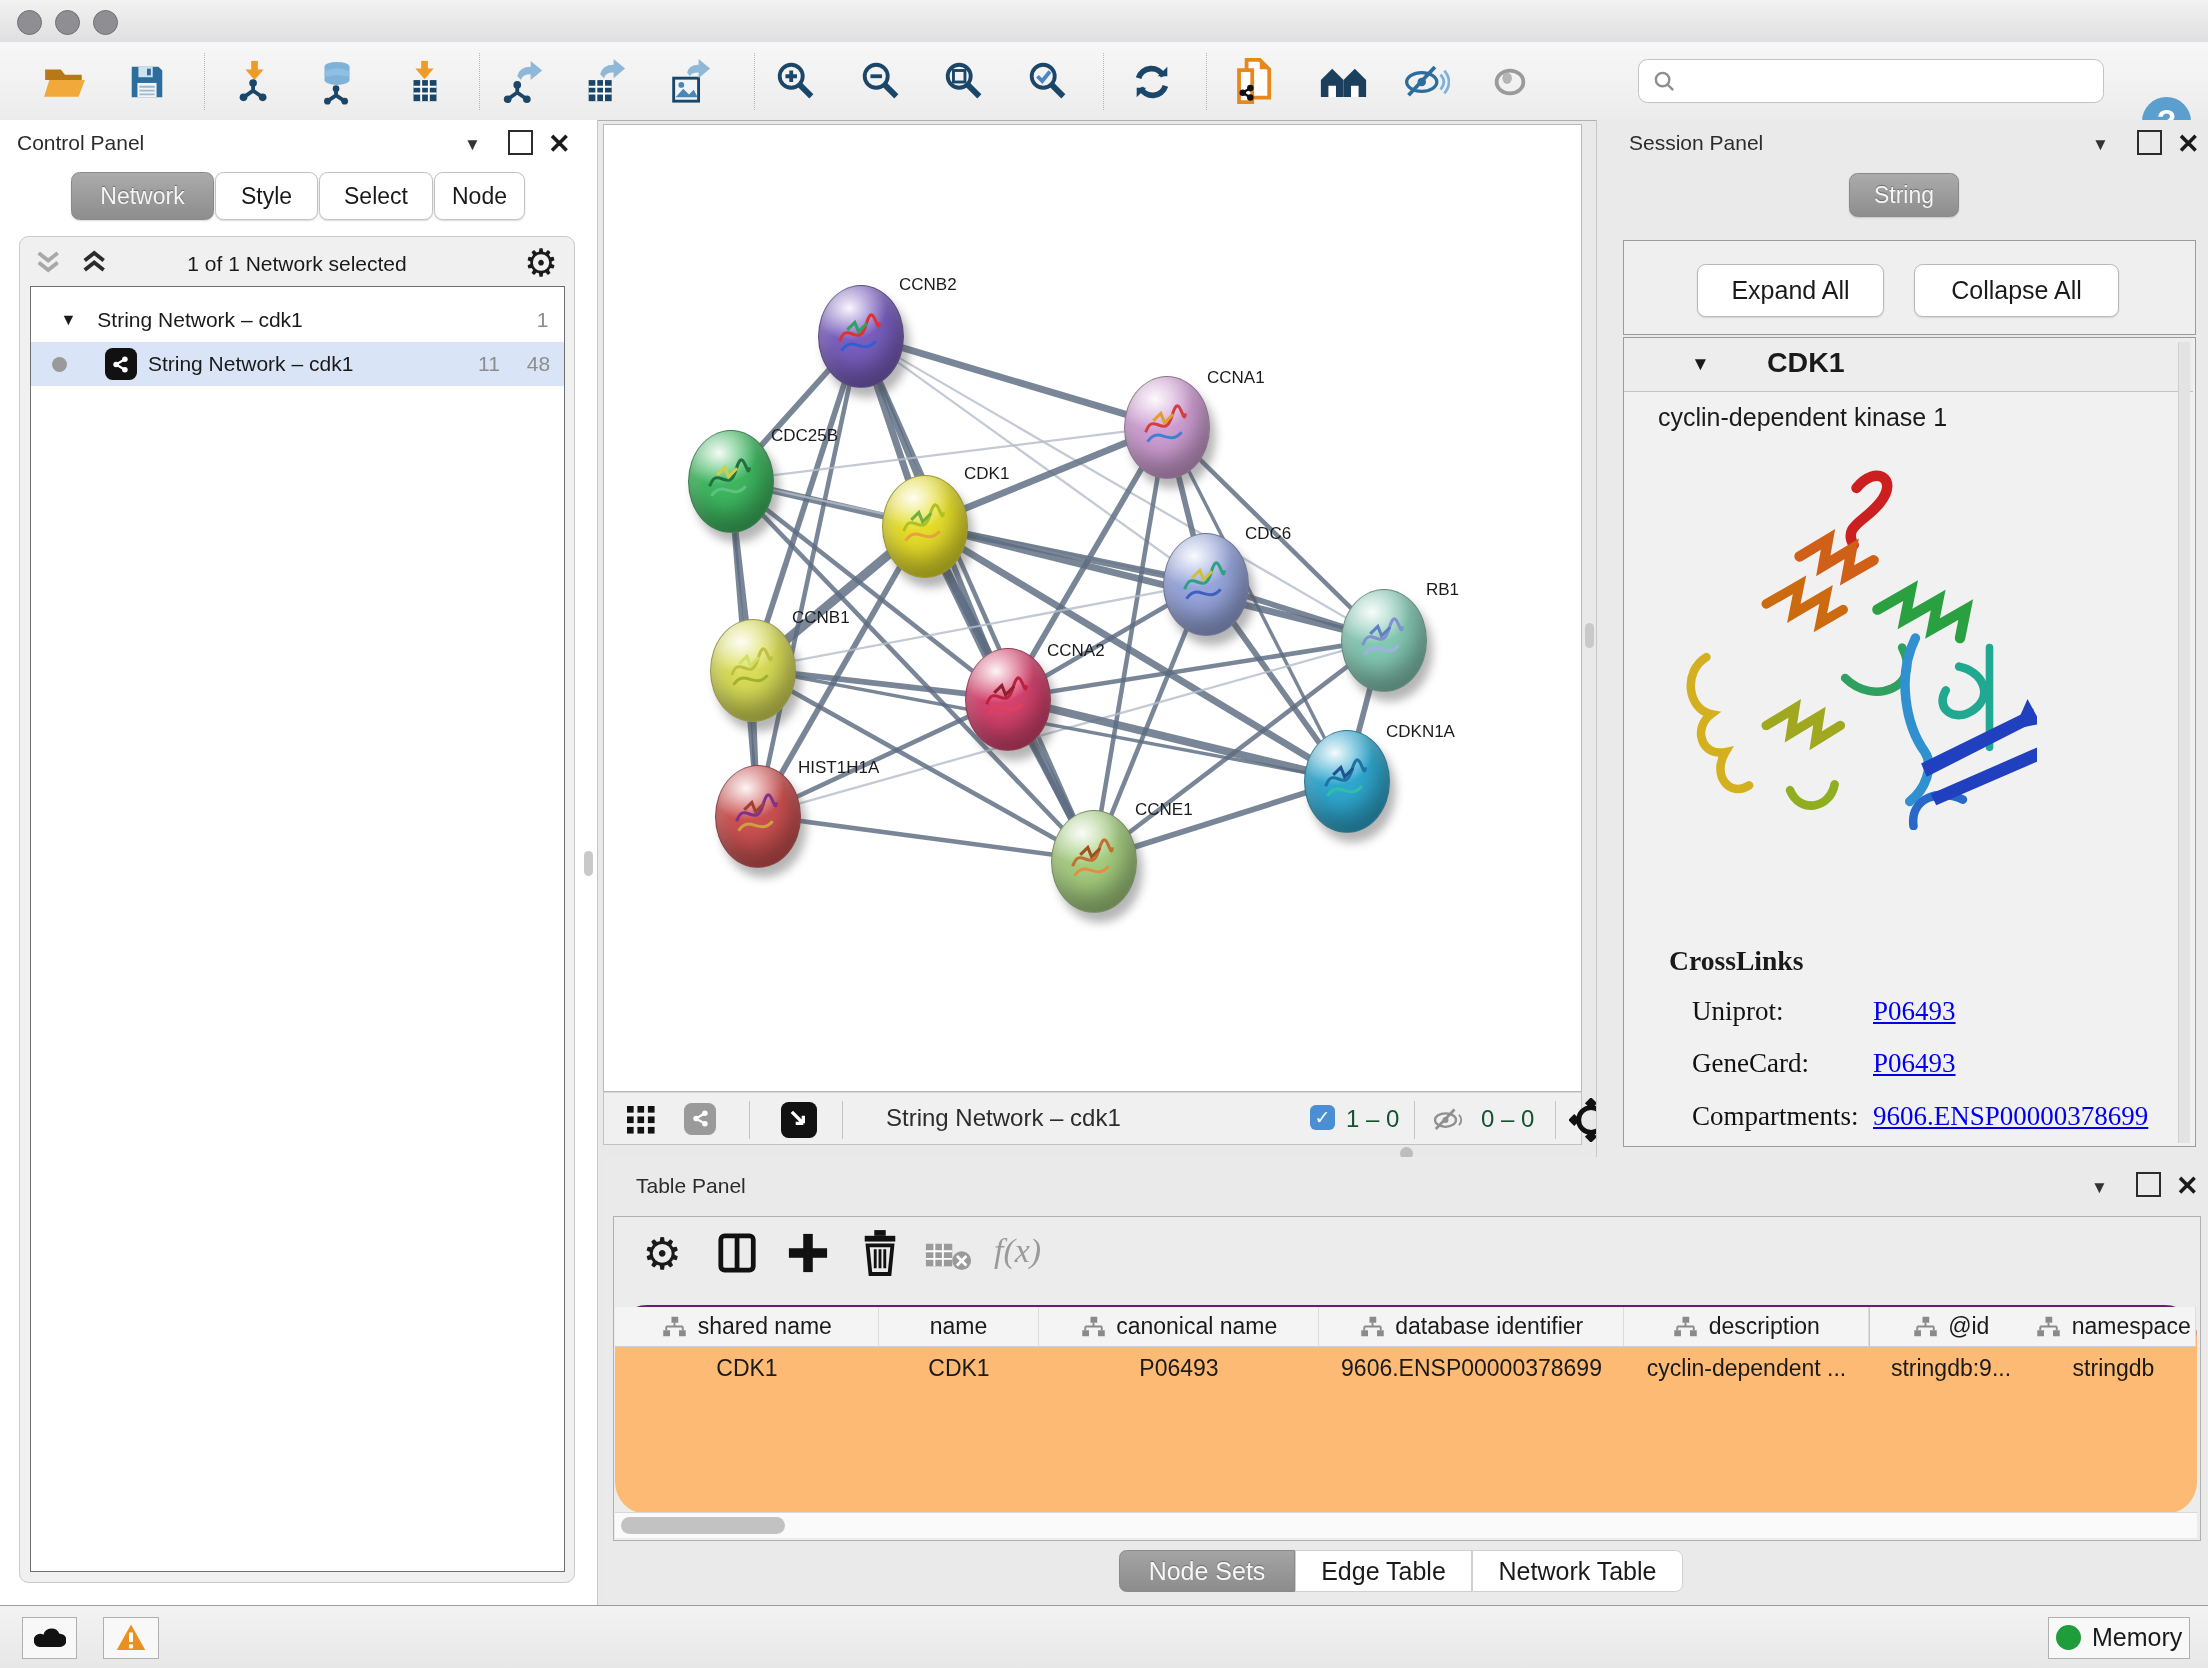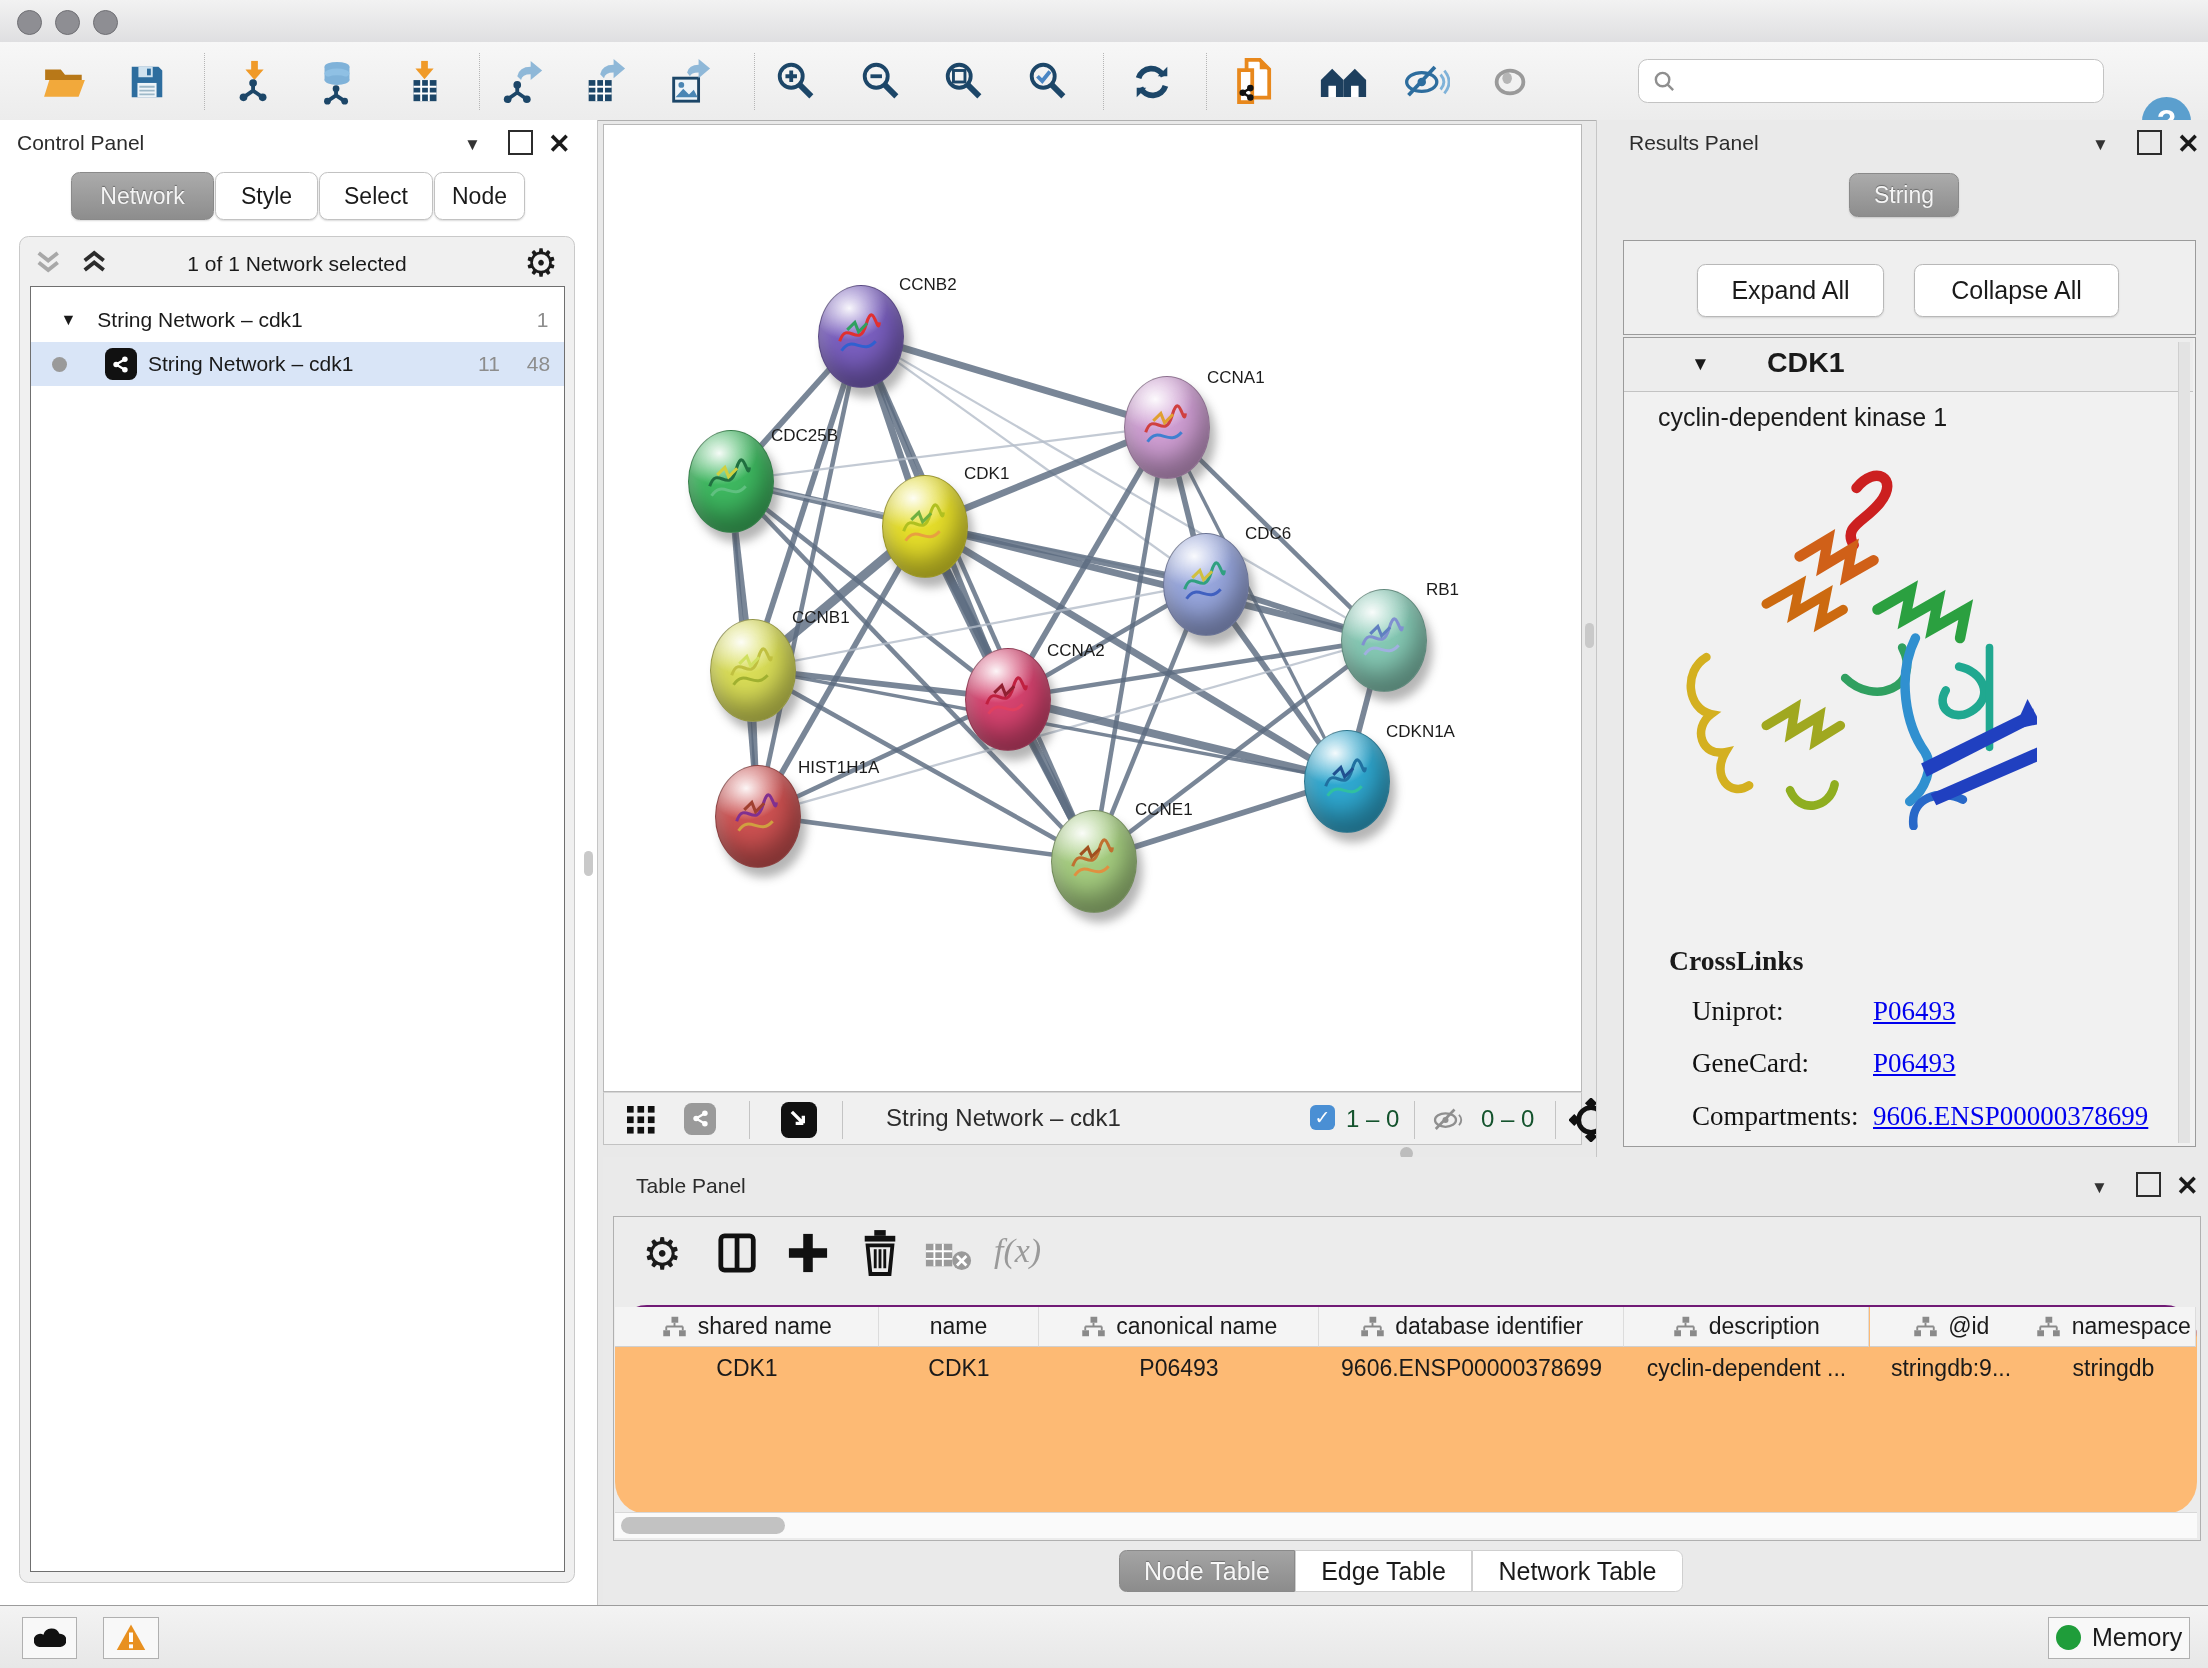--- a/index.html
+++ b/index.html
@@ -486,21 +486,21 @@
     <rect x="18.5" y="1" width="9" height="9" fill="#111" transform="rotate(45 23 5.5)"></rect>
     <rect x="18.5" y="36" width="9" height="9" fill="#111" transform="rotate(45 23 40.5)"></rect>
     <rect x="1" y="18.5" width="9" height="9" fill="#111" transform="rotate(45 5.5 23)"></rect>
     <rect x="36" y="18.5" width="9" height="9" fill="#111" transform="rotate(45 40.5 23)"></rect>
   </svg>
 </div>
 <div class="abs dot" style="left:1400px;top:1147px;width:13.3px;height:13.3px;background:#bdbdbd"></div>
 <div class="abs" style="left:1585px;top:623px;width:8.6px;height:25px;background:#c9c9c9;border-radius:4.8px"></div>
 
 <div class="abs rightdock">
-  <div class="abs panel-title" style="left:32px;top:11.4px">Results Panel</div>
+  <div class="abs panel-title" style="left:32px;top:11.4px">Session Panel</div>
   <div class="abs" style="left:495px;top:15px;font-size:17px;color:#333">▼</div>
   <div class="abs" style="left:540px;top:9.5px;width:21px;height:21px;border:2.9px solid #2c2c2c"></div>
   <div class="abs" style="left:580px;top:7.6px;font-size:27px;font-weight:bold">✕</div>
 
   <div class="abs tab sel" style="left:252px;top:53px;width:108px;height:42px">String</div>
 
   <div class="abs rp-box1" style="left:26px;top:120px">
     <div class="abs rp-btn" style="left:73px;top:23px;width:185px">Expand All</div>
     <div class="abs rp-btn" style="left:290px;top:23px;width:203px">Collapse All</div>
   </div>
@@ -656,21 +656,21 @@
         <path d="M18 9 v5 M7 14 h22 M7 14 v5 M29 14 v5" stroke="#8a8a8a" stroke-width="2.5" fill="none"></path>
       </svg>
       <span>namespace</span>
     </div>
     <div class="td" style="left: 1416px; width: 165px;">stringdb</div>
   </div>
 <div class="abs hscroll">
   <div class="abs hthumb"></div>
 </div>
 
-<div class="abs btab sel" style="left:1119px;width:176px;border-radius:7.6px 0 0 7.6px">Node Table</div>
+<div class="abs btab sel" style="left:1119px;width:176px;border-radius:7.6px 0 0 7.6px">Node Sets</div>
 <div class="abs btab" style="left:1295px;width:177px">Edge Table</div>
 <div class="abs btab" style="left:1472px;width:211px;border-radius:0 7.6px 7.6px 0">Network Table</div>
 
 <div class="abs statusbar">
   <div class="abs sbtn" style="left:22px;width:53px">
     <svg width="32" height="23" viewBox="0 0 34 24">
       <path d="M8 22 a7 7 0 1 1 2 -13 a9 9 0 0 1 17 -1 a6 6 0 1 1 1 14 z" fill="#111"></path>
     </svg>
   </div>
   <div class="abs sbtn" style="left:103px;width:54px">

